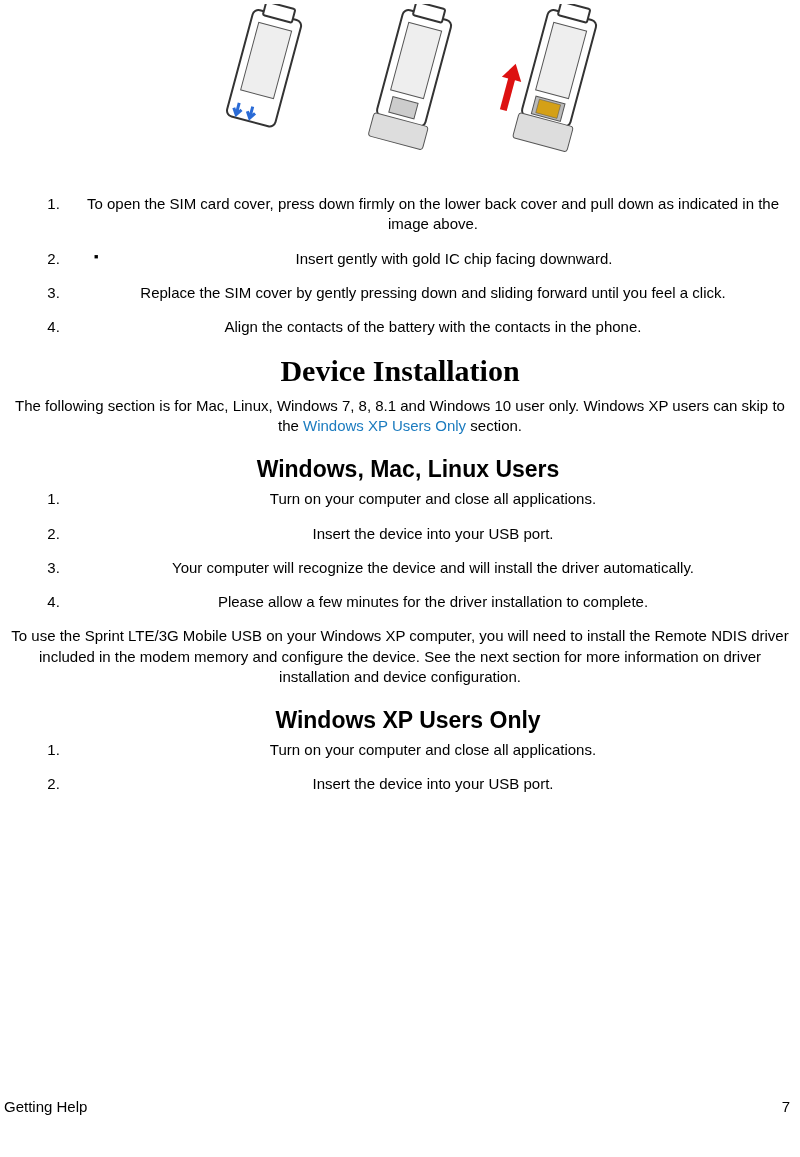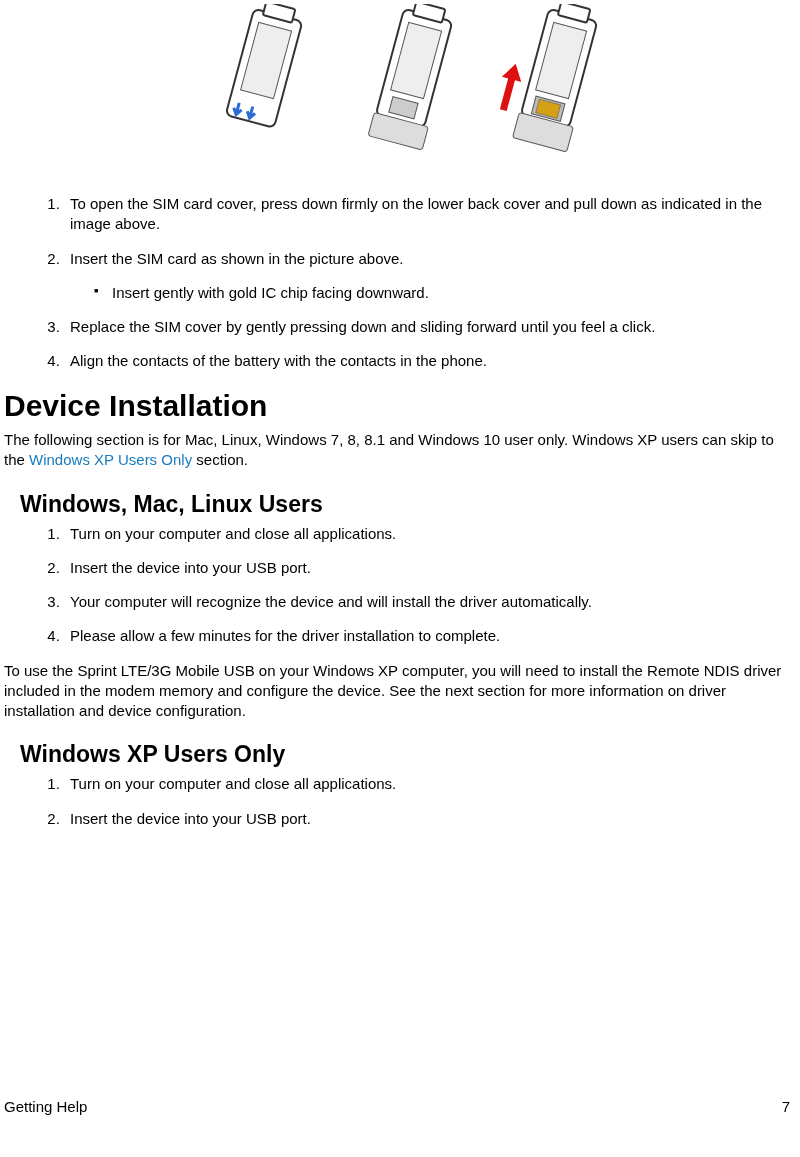--- a/index.html
+++ b/index.html
@@ -11,20 +11,21 @@
     margin: 0;
     padding: 0;
     width: 800px;
     height: 1157px;
     position: relative;
     box-sizing: border-box;
   }
   .page {
     padding: 0 4px 0 4px;
     box-sizing: border-box;
+    text-align: center;
   }
   .illustration {
     text-align: center;
     margin: 4px 0 30px 0;
     height: 160px;
     position: relative;
   }
   .illustration svg { display: inline-block; vertical-align: top; }
   ol.main-list {
     list-style: decimal;
@@ -49,20 +50,21 @@
     content: "■";
     position: absolute;
     left: 0;
     top: 3px;
     font-size: 7px;
   }
   h1 {
     font-size: 30px;
     font-weight: bold;
     margin: 10px 0 2px 0;
+    font-family: Liberation Serif, serif;
   }
   h2 {
     font-size: 23px;
     font-weight: bold;
     margin: 18px 0 4px 16px;
   }
   p.body {
     margin: 4px 0 14px 0;
   }
   a.link {
@@ -118,21 +120,20 @@
         <path d="M-8 78 L2 62 L12 78 Z" fill="#d11"></path>
       </g>
     </svg>
   </div>
 
   <ol class="main-list">
     <li>
       <span>To open the SIM card cover, press down firmly on the lower back cover and pull down as indicated in the image above.</span>
     </li>
     <li>
-      <span>Insert the SIM card as shown in the picture above.</span>
       <ul class="sub-list">
         <li>
           <span>Insert gently with gold IC chip facing downward.</span>
         </li>
       </ul>
     </li>
     <li>
       <span>Replace the SIM cover by gently pressing down and sliding forward until you feel a click.</span>
     </li>
     <li>

